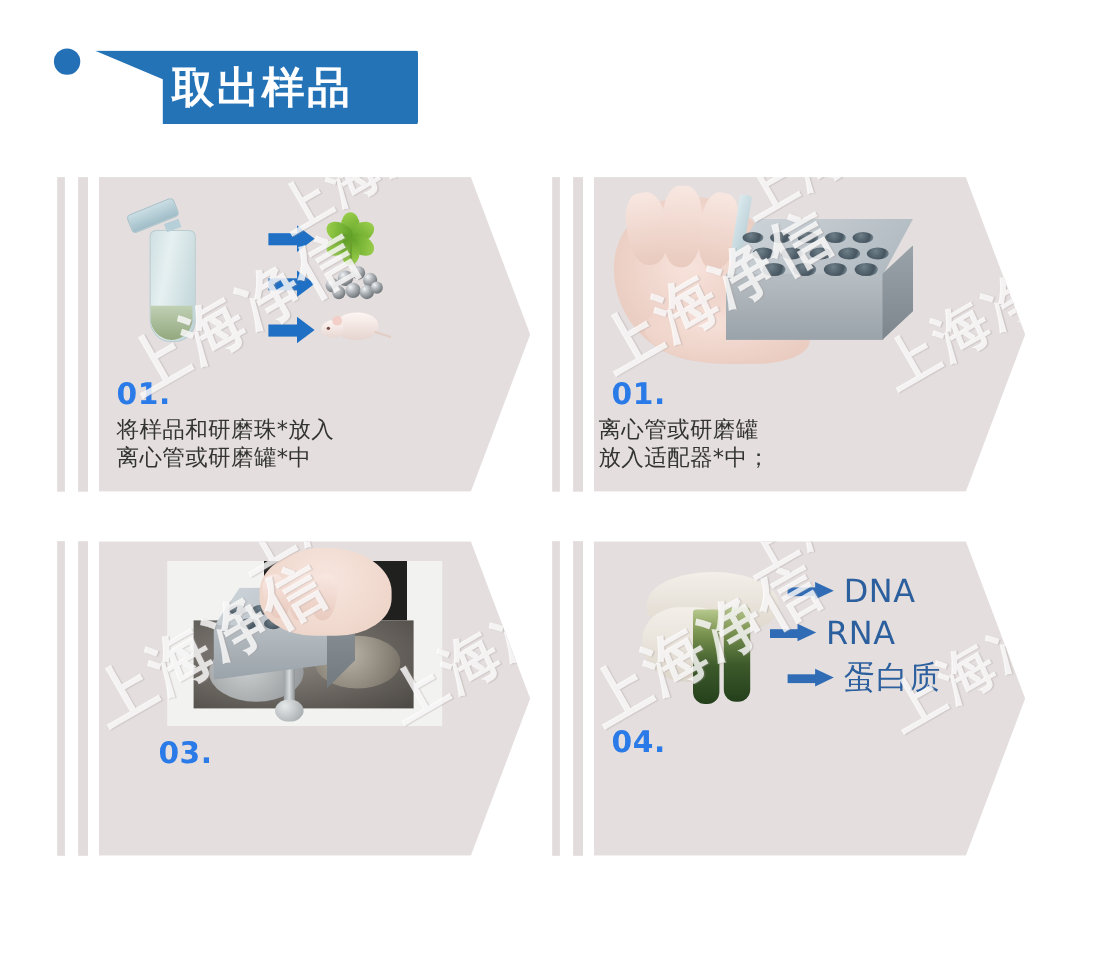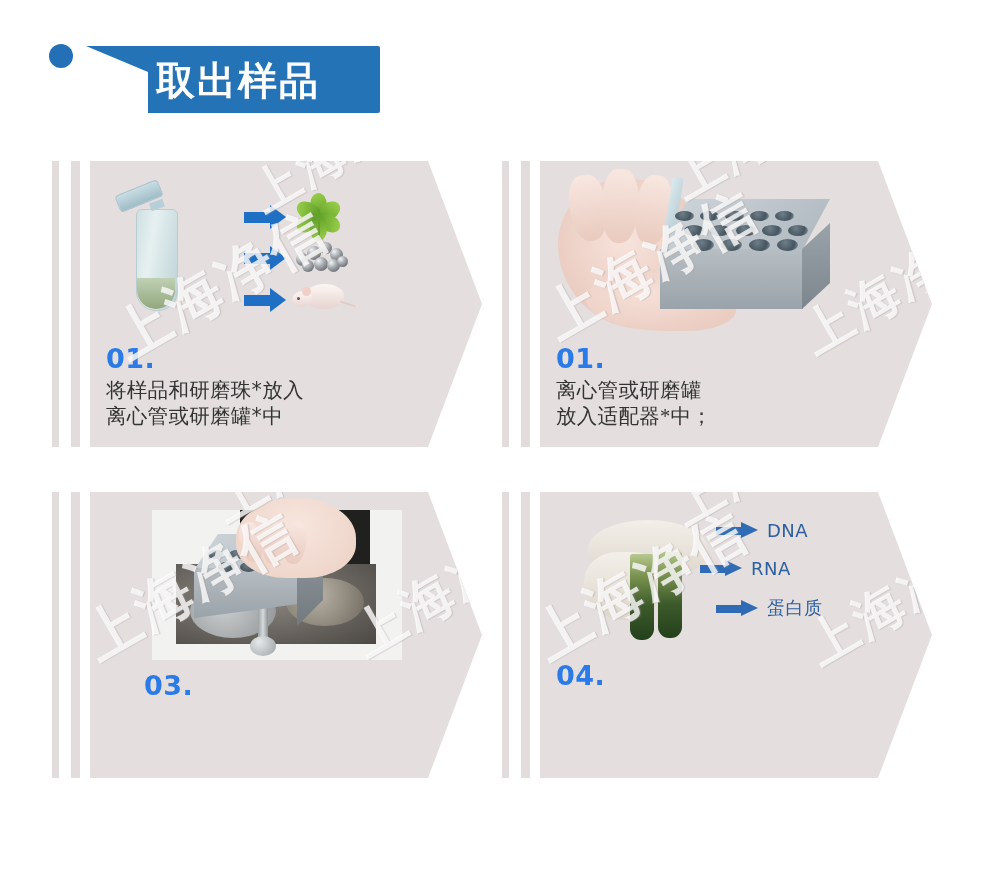--- a/index.html
+++ b/index.html
@@ -202,21 +202,21 @@
   }
   .outrow{position:absolute;display:flex;align-items:center;}
   .outarrow{position:relative;width:42px;height:17px;margin-right:9px;}
   .outarrow .s{position:absolute;left:0;top:5px;width:26px;height:8px;background:#2f6cb5;}
   .outarrow .h{
     position:absolute;right:0;top:0;width:0;height:0;
     border-top:8.5px solid transparent;border-bottom:8.5px solid transparent;
     border-left:17px solid #2f6cb5;
   }
   .outlabel{
-    font-size:18px;color:#2c5f9e;letter-spacing:0.5px;
+    font-size:29px;color:#2c5f9e;letter-spacing:0.5px;
     font-family:"DejaVu Sans","Liberation Sans",sans-serif;
   }
 
   
   .footnote{
     position:absolute;left:55px;top:808px;font-size:19px;color:#3c3c3c;
     letter-spacing:0.5px;
     font-family:"DejaVu Sans","Liberation Sans",sans-serif;
   }
 </style>
@@ -323,21 +323,21 @@
       <div class="hole" style="left:185px;top:50px;width:19px;height:10px;"></div>
       <div class="hole" style="left:210px;top:50px;width:19px;height:10px;"></div>
       <div class="hole" style="left:235px;top:50px;width:19px;height:10px;"></div>
       <div class="hole" style="left:153px;top:78px;width:21px;height:12px;"></div>
       <div class="hole" style="left:181px;top:78px;width:21px;height:12px;"></div>
       <div class="hole" style="left:209px;top:78px;width:21px;height:12px;"></div>
       <div class="hole" style="left:237px;top:78px;width:21px;height:12px;"></div>
     </div>
 
     <div class="stepnum" style="left:16px;top:182px;">01.</div>
-    <div class="steptext" style="left:16px;top:216px;width:310px;font-family:Liberation Serif, serif;">离心管或研磨罐
+    <div class="steptext" style="left:4px;top:216px;width:310px;">离心管或研磨罐
 放入适配器*中；</div>
 
     <div class="wm" style="left:-10px;top:130px;">上海净信</div>
     <div class="wm" style="left:120px;top:-5px;font-size:50px;">上海净信</div>
     <div class="wm" style="left:250px;top:150px;font-size:50px;">上海净信</div>
   </div>
 
   <div class="bar" style="left:52px;top:492px;height:286px;"></div>
   <div class="bar b2" style="left:71px;top:492px;height:286px;"></div>
   <div class="card" style="left:90px;top:492px;">

